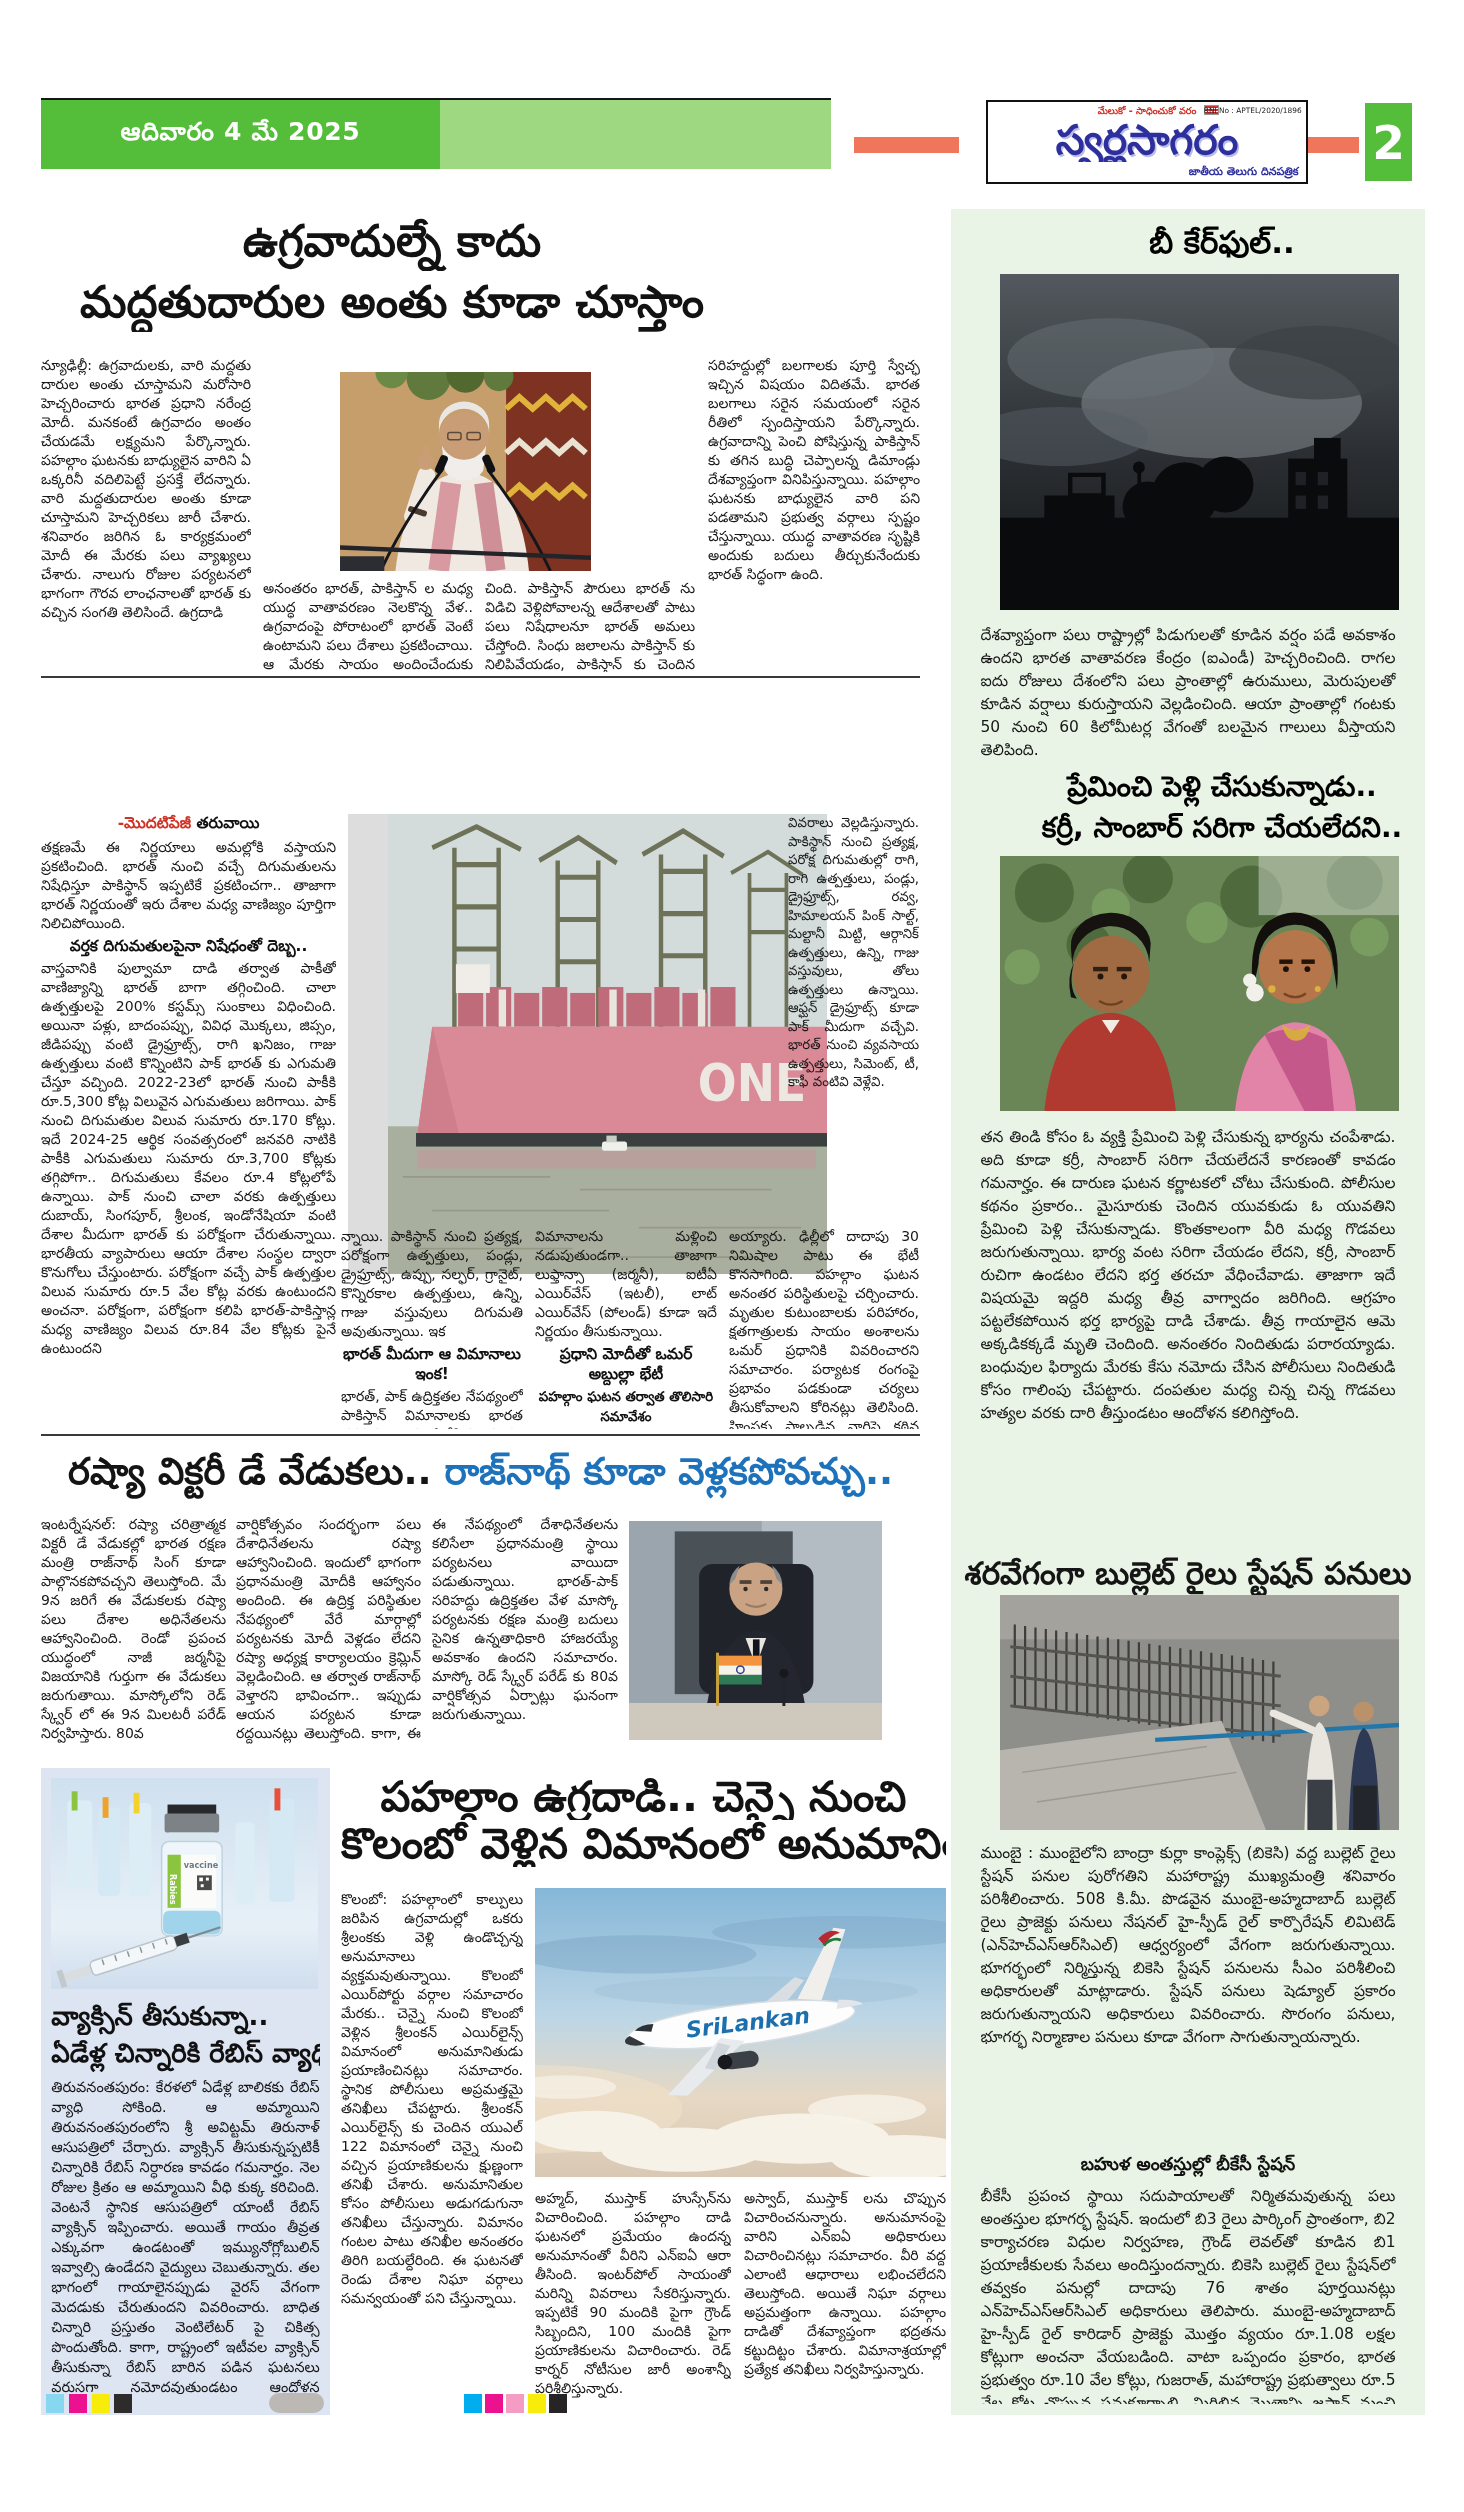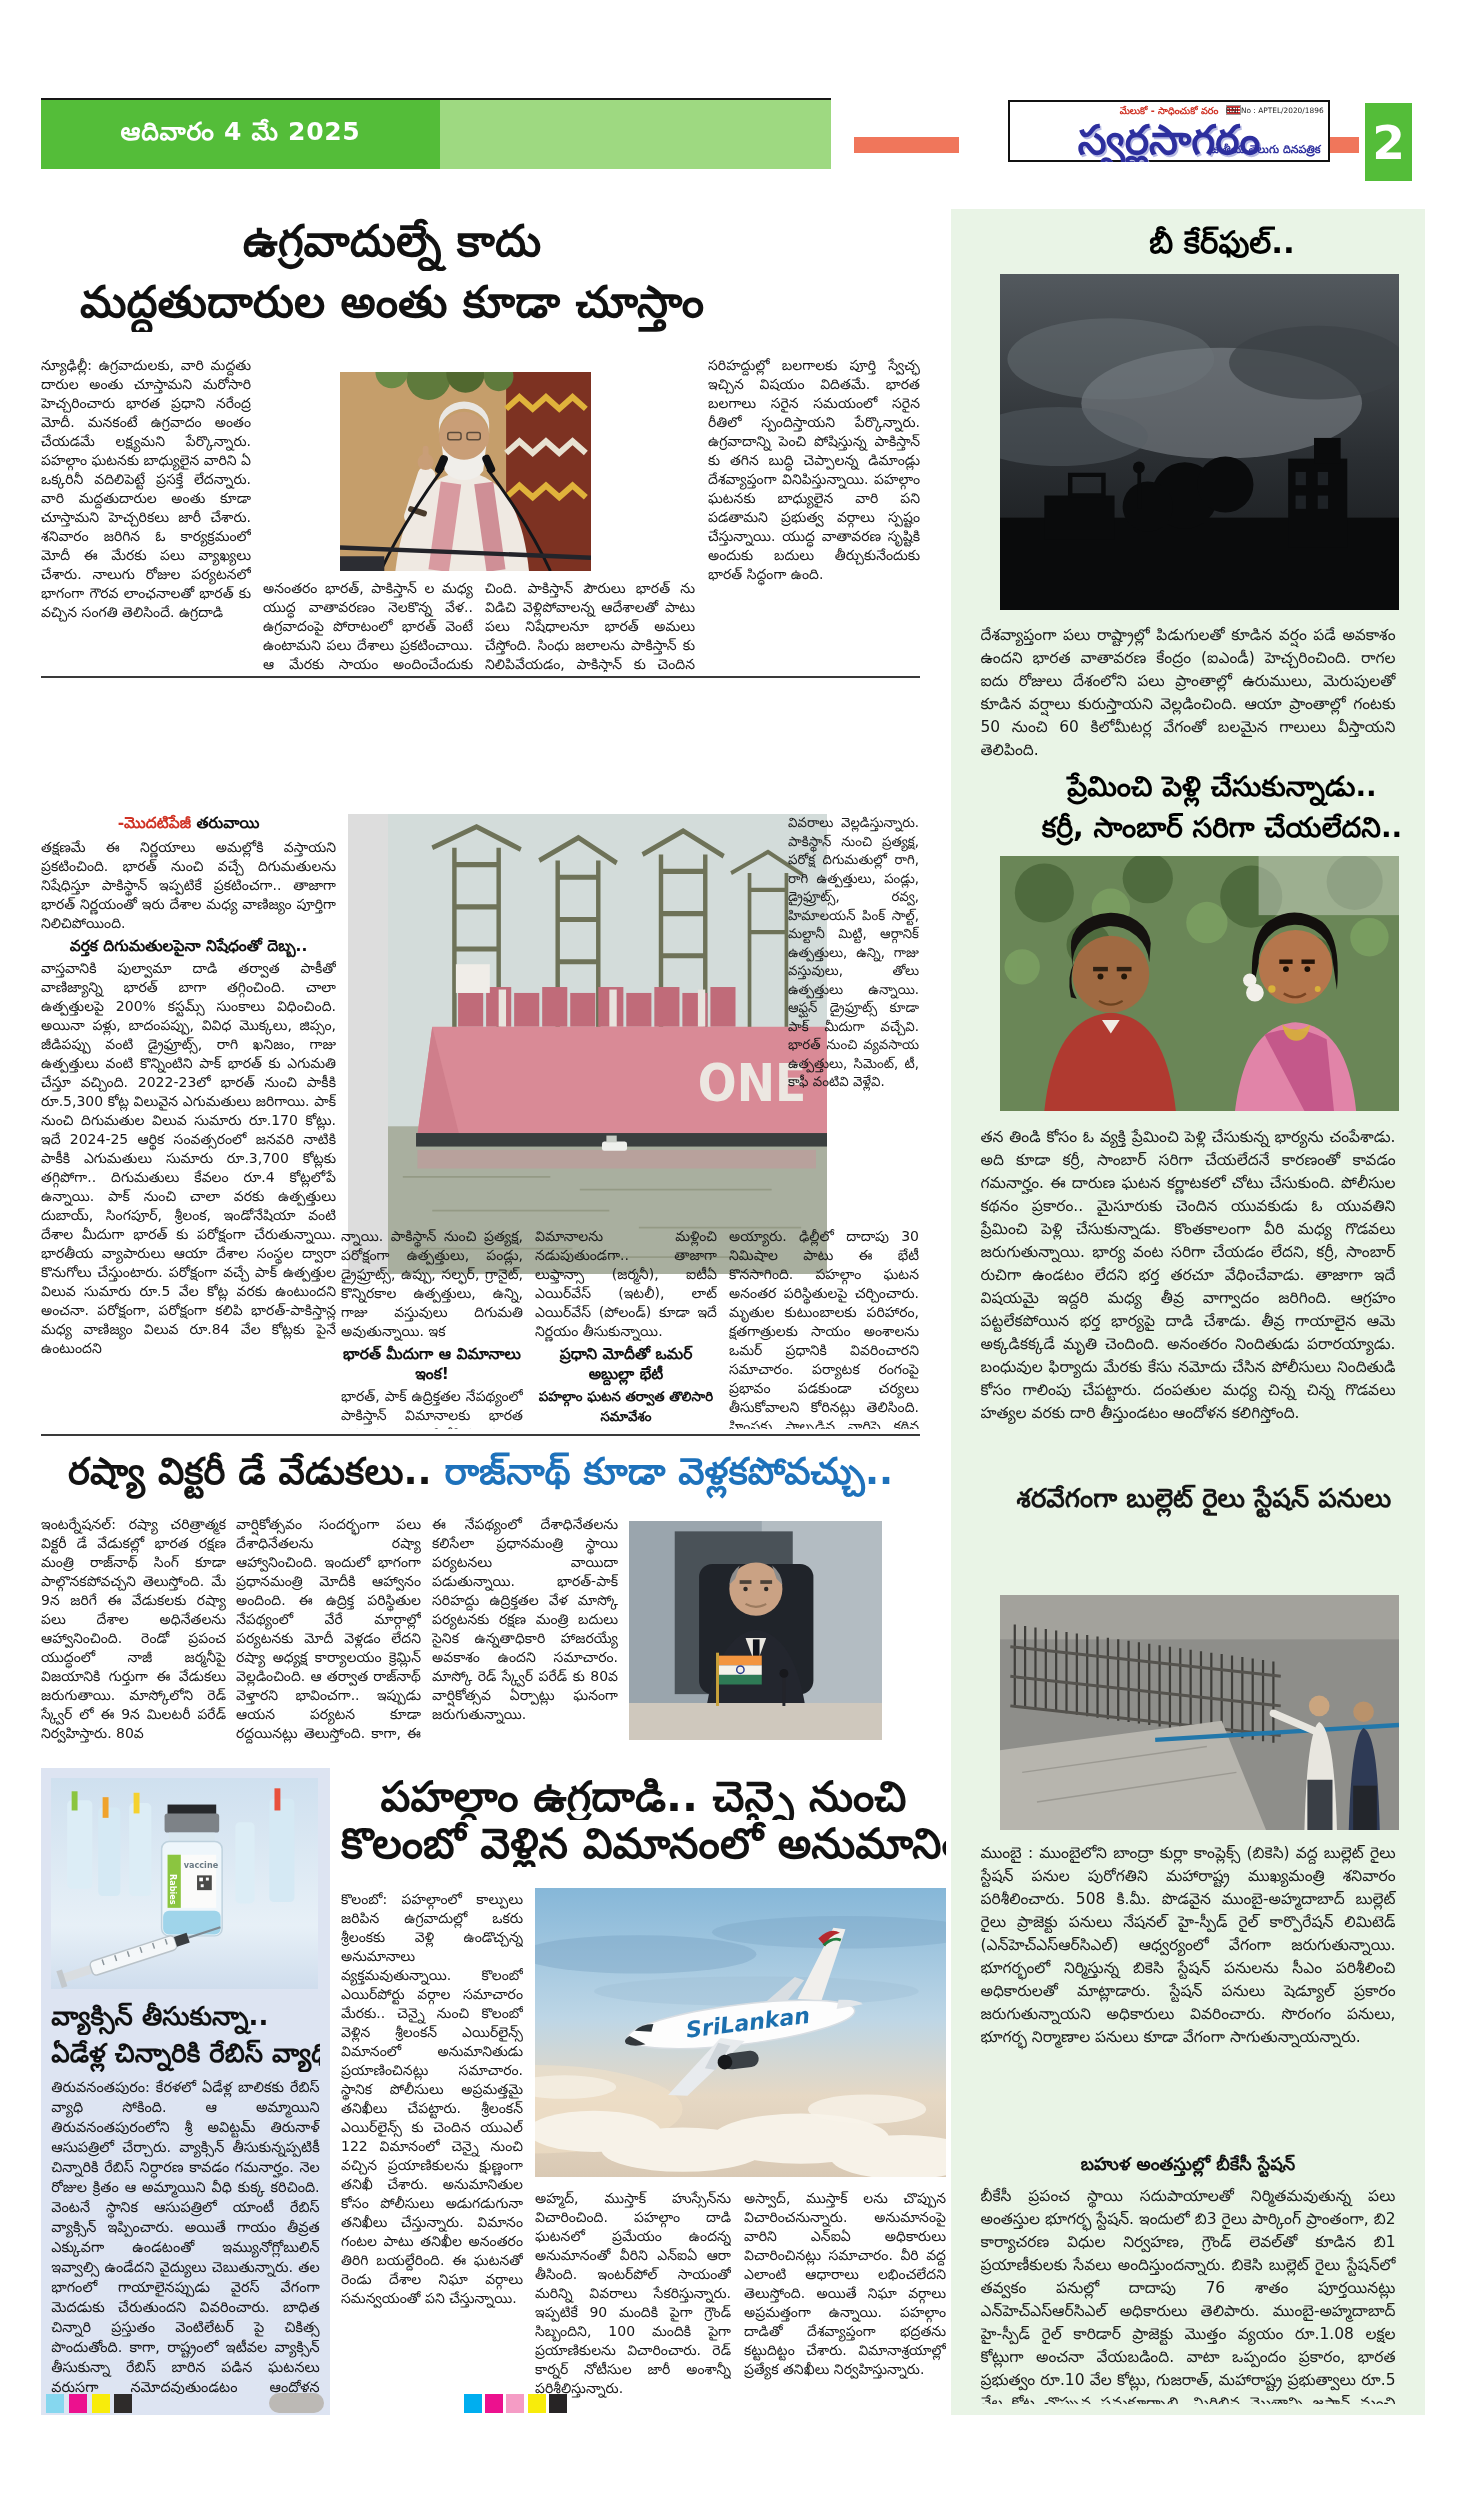--- a/index.html
+++ b/index.html
@@ -5,21 +5,21 @@
   html,body{margin:0;padding:0;background:#ffffff;}
   .page{position:relative;width:1465px;height:2512px;background:#ffffff;overflow:hidden;
         font-family:"DejaVu Sans","Liberation Sans",sans-serif;color:#151515;}
   .abs{position:absolute;}
   
   .top-rule{left:41px;top:98px;width:790px;height:2.2px;background:#161616;}
   .datebar{left:41px;top:100px;width:790px;height:69px;display:flex;}
   .datebar-dark{width:399px;height:100%;background:#54bd39;display:flex;align-items:center;justify-content:center;}
   .datebar-light{flex:1;height:100%;background:#9ed981;}
   .date-text{color:#ffffff;font-size:25px;font-weight:bold;letter-spacing:0.7px;white-space:nowrap;}
-  .masthead{left:1008px;top:100px;width:322px;height:62px;background:#fff;border:2.2px solid #111;box-sizing:border-box;padding-left:12px;}
+  .masthead{left:986px;top:100px;width:322px;height:84px;background:#fff;border:2.2px solid #111;box-sizing:border-box;padding-left:12px;}
   .mh-pre{position:absolute;top:3px;left:0;width:100%;text-align:center;font-size:9.6px;color:#d03325;font-weight:bold;white-space:nowrap;overflow:hidden;}
   .mh-flag{position:absolute;top:3px;right:87px;width:13.3px;height:8px;
      background:repeating-linear-gradient(#c33 0 1.5px,#fff 1.5px 3px);border:0.7px solid #999;}
   .mh-rni{position:absolute;top:3.7px;right:4.4px;font-size:7.4px;color:#222;white-space:nowrap;}
   .mh-title{position:absolute;top:16px;left:0;width:100%;text-align:center;font-size:41px;line-height:44px;font-weight:800;
      color:#2d2f9e;text-shadow:1.5px 1.5px 0 #b9bce4;white-space:nowrap;overflow:hidden;}
   .mh-tag{position:absolute;bottom:2.2px;right:7.4px;font-size:11px;font-weight:bold;color:#2d2f9e;white-space:nowrap;}
   .red-bar{background:#f0765b;height:16px;top:137px;}
   .red-bar-l{left:854px;width:105px;}
   .red-bar-r{left:1294px;width:65px;}
@@ -426,21 +426,21 @@
           <path d="M384,186 q16,10 30,0" stroke="#7a4422" stroke-width="3" fill="none"></path>
           <path d="M318,345 C328,262 358,228 400,225 C446,228 474,266 482,345 Z" fill="#e184a8"></path>
           <path d="M358,242 q40,-18 84,6 l10,97 h-40 Z" fill="#c4588a"></path>
           <path d="M382,228 q18,14 38,0 q-4,22 -19,22 q-15,0 -19,-22Z" fill="#d8b23a" opacity="0.9"></path>
         </g>
       </svg>
     </div>
 
     <div class="rp-text" style="top:917px;height:408px;">తన తిండి కోసం ఓ వ్యక్తి ప్రేమించి పెళ్లి చేసుకున్న భార్యను చంపేశాడు. అది కూడా కర్రీ, సాంబార్ సరిగా చేయలేదనే కారణంతో కావడం గమనార్హం. ఈ దారుణ ఘటన కర్ణాటకలో చోటు చేసుకుంది. పోలీసుల కథనం ప్రకారం.. మైసూరుకు చెందిన యువకుడు ఓ యువతిని ప్రేమించి పెళ్లి చేసుకున్నాడు. కొంతకాలంగా వీరి మధ్య గొడవలు జరుగుతున్నాయి. భార్య వంట సరిగా చేయడం లేదని, కర్రీ, సాంబార్ రుచిగా ఉండటం లేదని భర్త తరచూ వేధించేవాడు. తాజాగా ఇదే విషయమై ఇద్దరి మధ్య తీవ్ర వాగ్వాదం జరిగింది. ఆగ్రహం పట్టలేకపోయిన భర్త భార్యపై దాడి చేశాడు. తీవ్ర గాయాలైన ఆమె అక్కడికక్కడే మృతి చెందింది. అనంతరం నిందితుడు పరారయ్యాడు. బంధువుల ఫిర్యాదు మేరకు కేసు నమోదు చేసిన పోలీసులు నిందితుడి కోసం గాలింపు చేపట్టారు. దంపతుల మధ్య చిన్న చిన్న గొడవలు హత్యల వరకు దారి తీస్తుండటం ఆందోళన కలిగిస్తోంది.</div>
 
-    <div class="rp-title rp-black" style="top:1274px;font-size:26px;margin-left:16px;">శరవేగంగా బుల్లెట్ రైలు స్టేషన్ పనులు</div>
+    <div class="rp-title rp-black" style="top:1346px;font-size:31px;">శరవేగంగా బుల్లెట్ రైలు స్టేషన్ పనులు</div>
 
     <div class="photo" style="left:49px;top:1386px;width:399px;height:235px;">
       <svg viewBox="0 0 540 318" preserveAspectRatio="none">
         <rect width="540" height="318" fill="#8e8e8a"></rect>
         <rect y="0" width="540" height="60" fill="#a3a29c"></rect>
         <g stroke="#3f3e3a" stroke-width="3">
           <path d="M20,40 V150 M34,42 V152 M48,44 V154 M62,46 V156 M76,48 V158 M90,50 V160 M104,52 V162 M118,54 V164 M132,56 V166 M146,58 V168 M160,60 V170 M174,62 V172 M188,64 V174 M202,66 V176 M216,68 V178 M230,70 V180 M244,72 V182 M258,74 V184 M272,76 V186 M286,78 V188 M300,80 V190 M314,82 V192 M328,84 V194 M342,86 V196 M356,88 V198 M370,90 V200"></path>
         </g>
         <g stroke="#55534e" stroke-width="4">
             <path d="M14,70 L380,110 M14,110 L380,150 M14,150 L380,190"></path>

